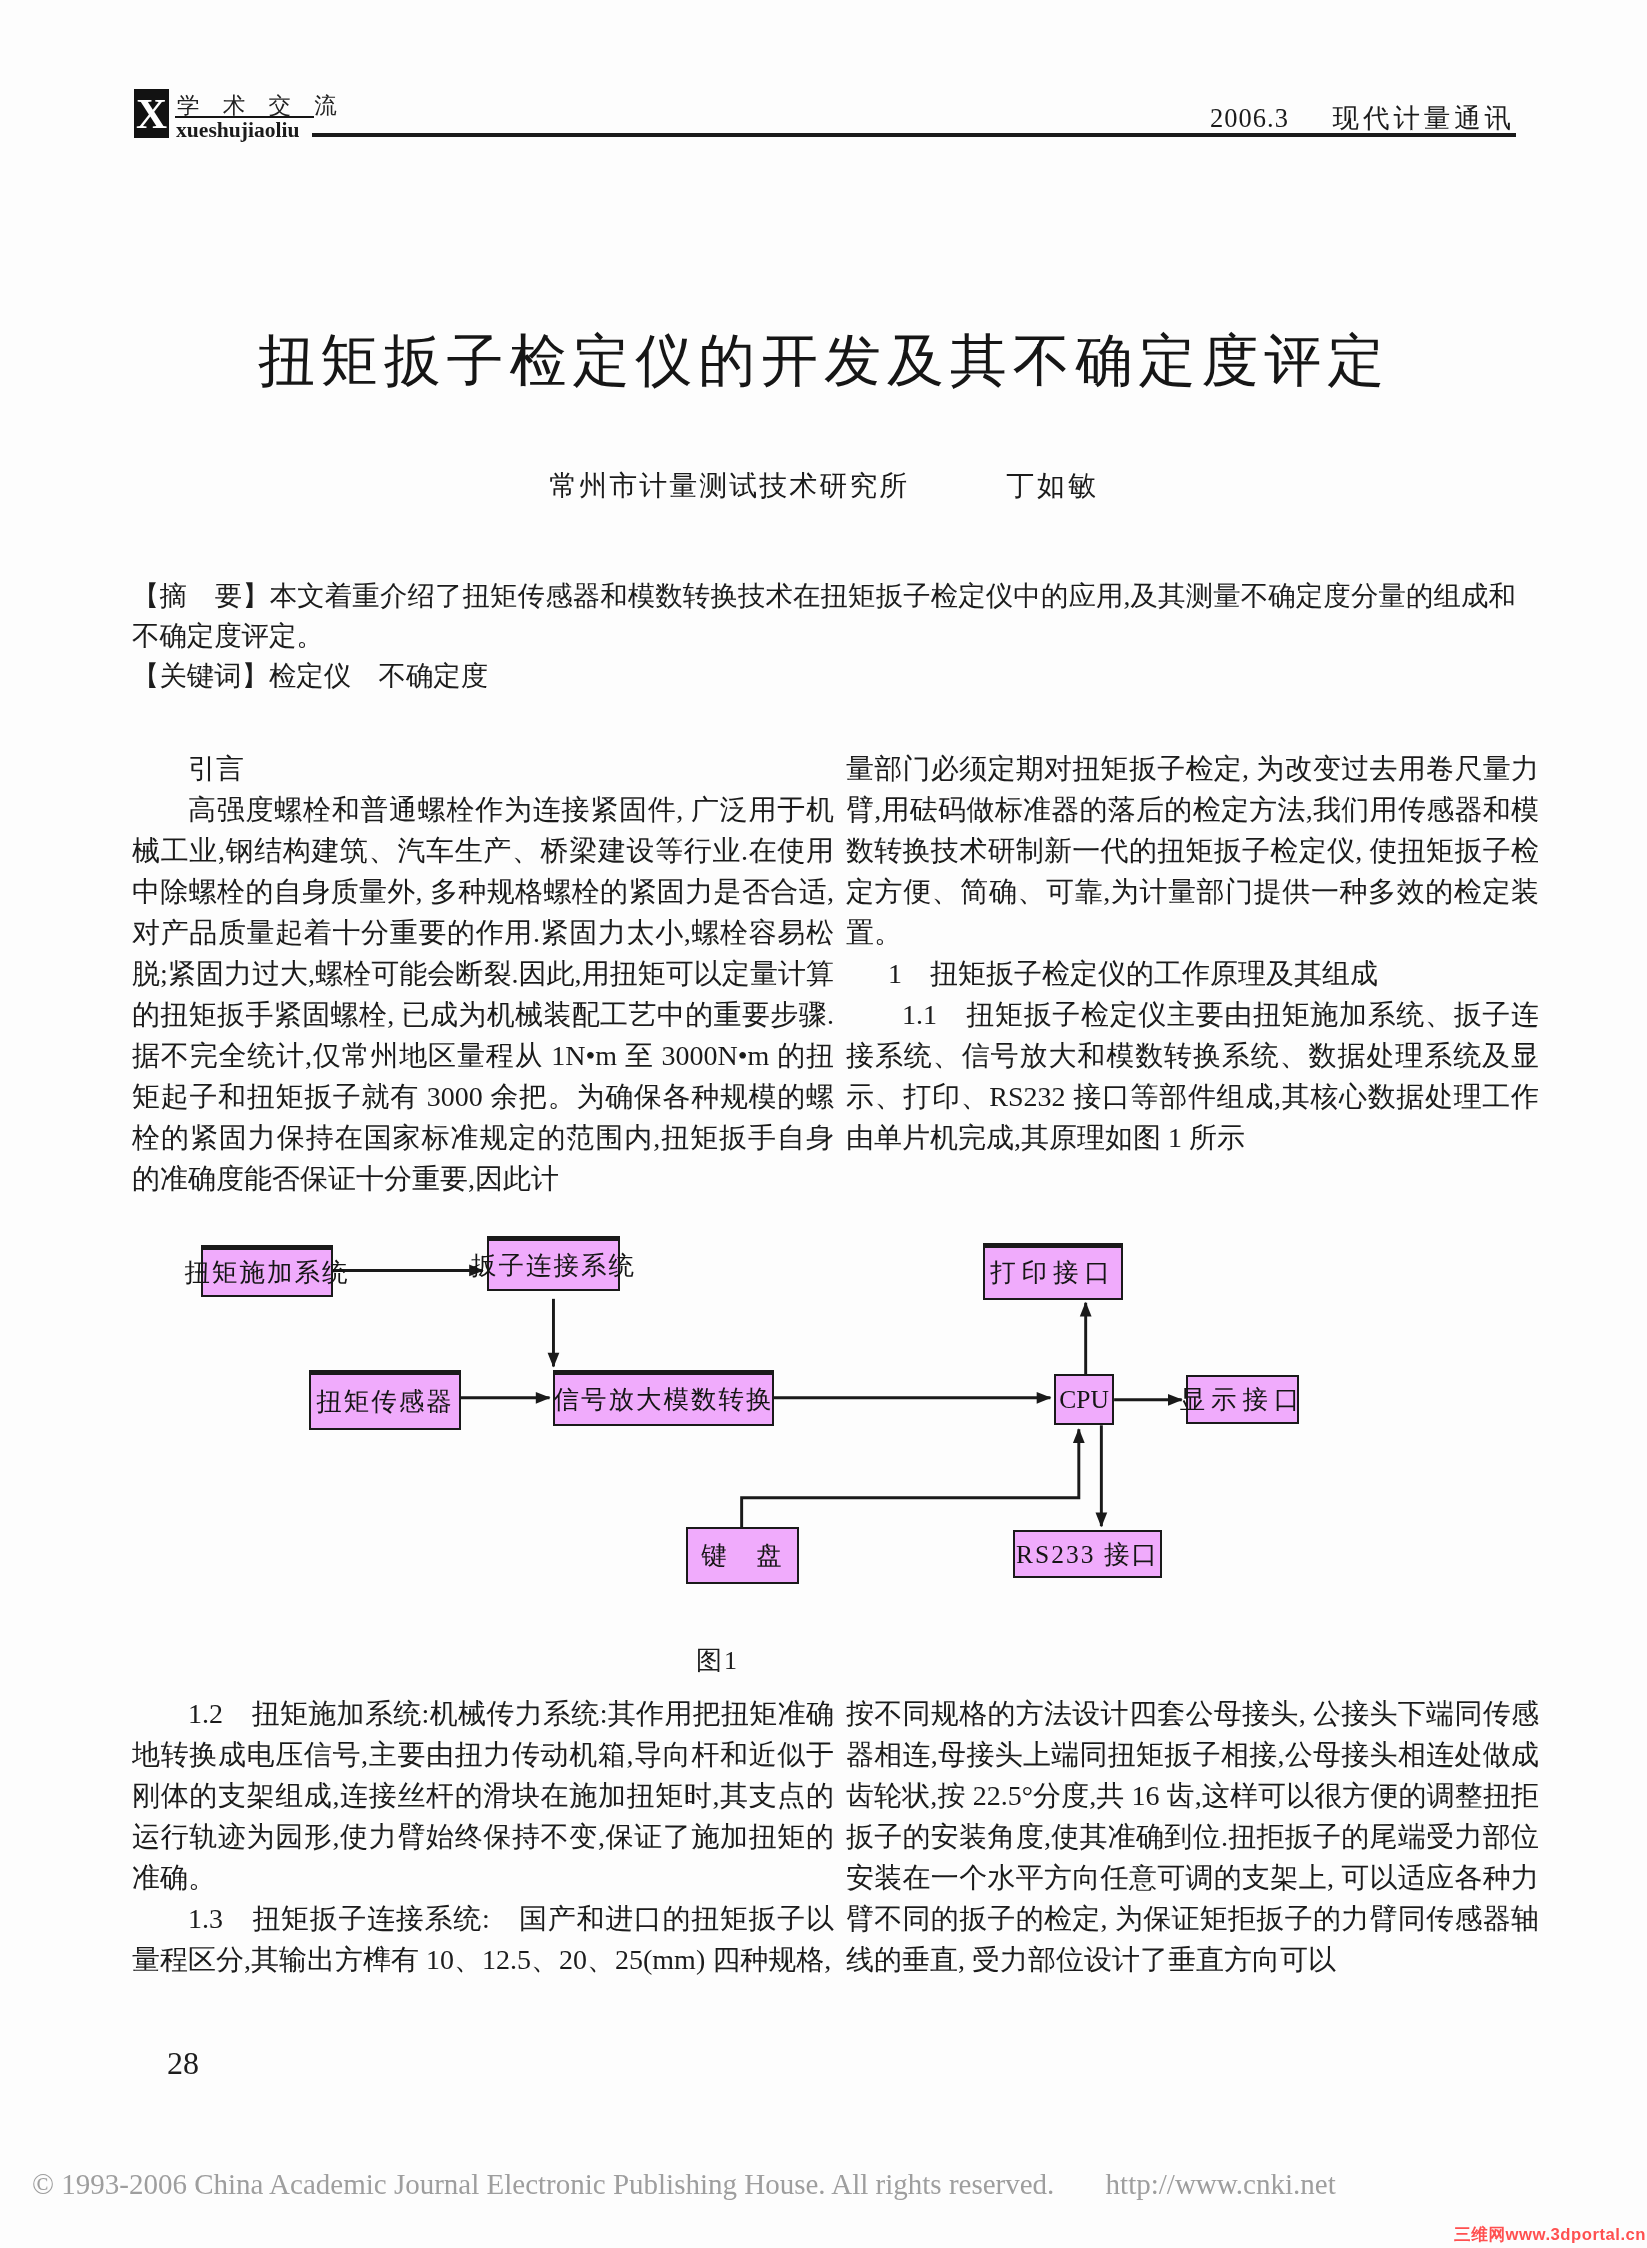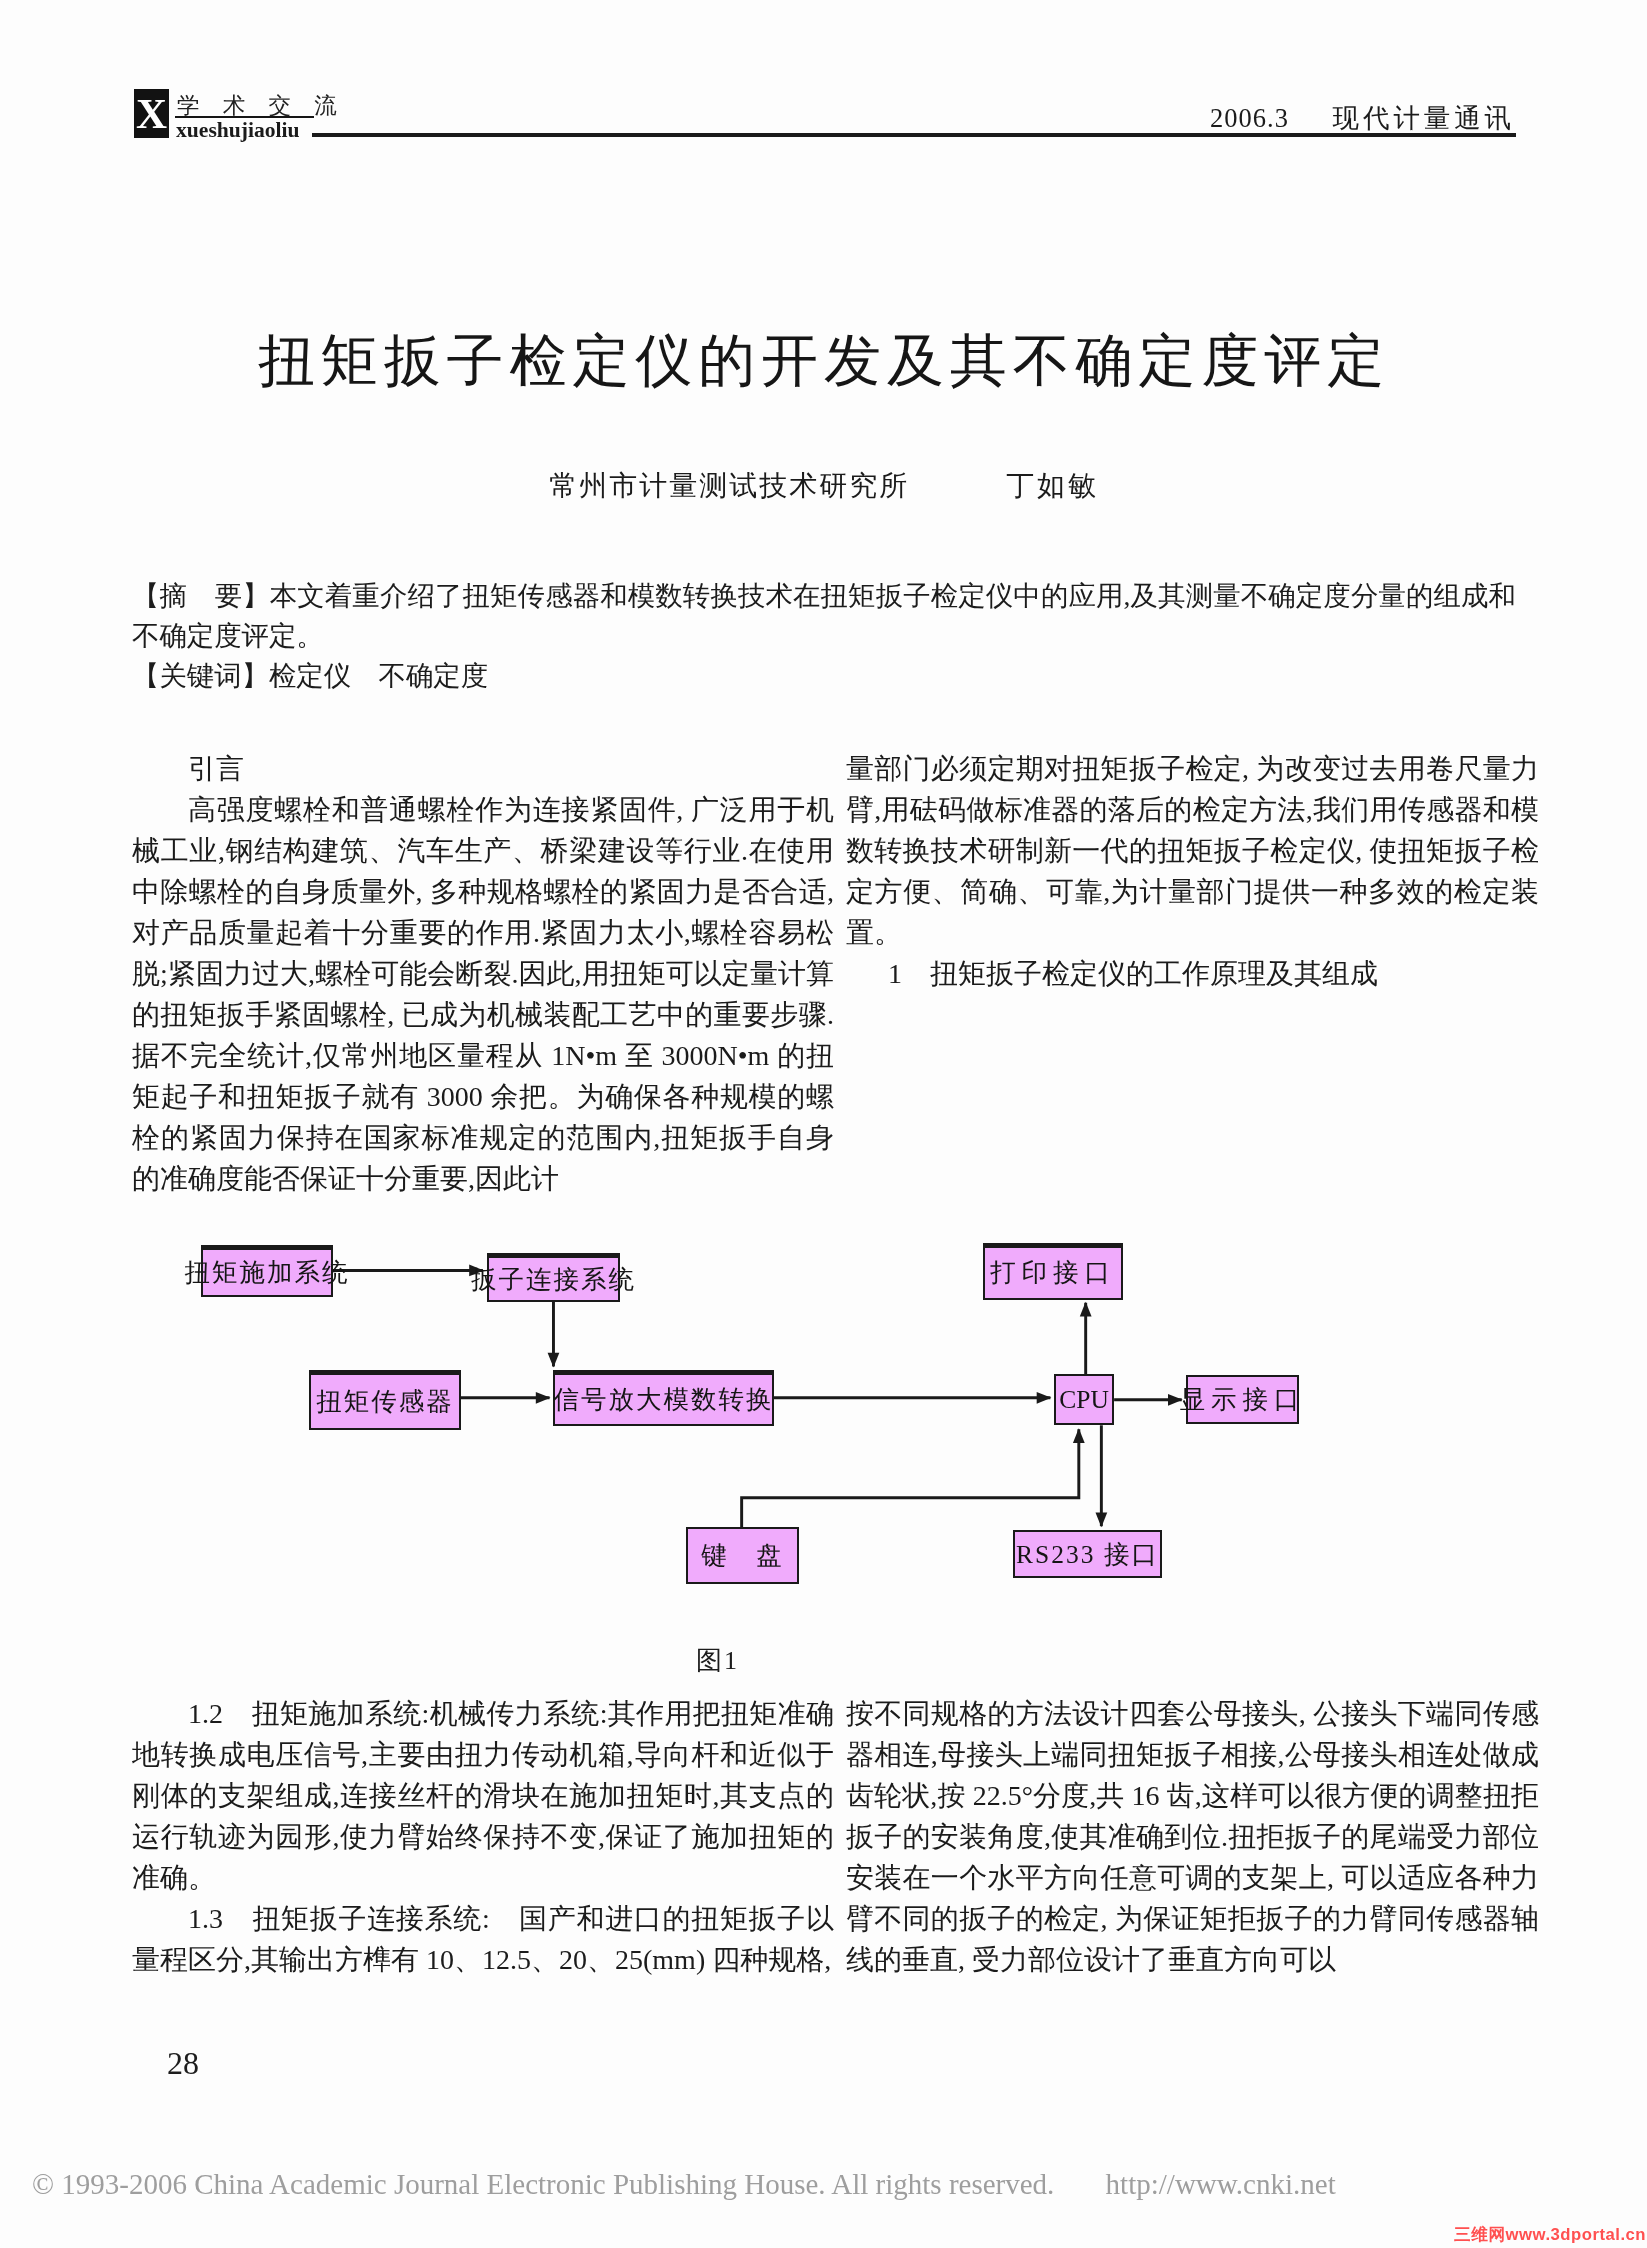--- a/index.html
+++ b/index.html
@@ -97,40 +97,41 @@
     <p><span>【关键词】</span><span>检定仪　不确定度</span></p>
   </div>
 
   <div class="col col-left-top">
     <div class="sub-heading">引言</div>
     <p>高强度螺栓和普通螺栓作为连接紧固件, 广泛用于机械工业,钢结构建筑、汽车生产、桥梁建设等行业.在使用中除螺栓的自身质量外, 多种规格螺栓的紧固力是否合适,对产品质量起着十分重要的作用.紧固力太小,螺栓容易松脱;紧固力过大,螺栓可能会断裂.因此,用扭矩可以定量计算的扭矩扳手紧固螺栓, 已成为机械装配工艺中的重要步骤.据不完全统计,仅常州地区量程从 1N•m 至 3000N•m 的扭矩起子和扭矩扳子就有 3000 余把。为确保各种规模的螺栓的紧固力保持在国家标准规定的范围内,扭矩扳手自身的准确度能否保证十分重要,因此计</p>
   </div>
   <div class="col col-right-top">
     <p class="noindent">量部门必须定期对扭矩扳子检定, 为改变过去用卷尺量力臂,用砝码做标准器的落后的检定方法,我们用传感器和模数转换技术研制新一代的扭矩扳子检定仪, 使扭矩扳子检定方便、简确、可靠,为计量部门提供一种多效的检定装置。</p>
     <p class="ind15">1　扭矩扳子检定仪的工作原理及其组成</p>
+    <p>1.1　扭矩扳子检定仪主要由扭矩施加系统、扳子连接系统、信号放大和模数转换系统、数据处理系统及显示、打印、RS232 接口等部件组成,其核心数据处理工作由单片机完成,其原理如图 1 所示</p>
   </div>
 
   <div class="figure">
     <svg class="fig-arrows" width="1382" height="461" viewBox="0 0 1410 470">
       <defs>
         <marker id="ah" markerWidth="18" markerHeight="14" refX="15" refY="7" orient="auto" markerUnits="userSpaceOnUse">
           <path d="M1,1 L16,7 L1,13 Z" fill="#1a1a1a"></path>
         </marker>
       </defs>
       <line x1="205" y1="38" x2="358" y2="38" stroke="#1a1a1a" stroke-width="3" marker-end="url(#ah)"></line>
       <line x1="430" y1="67" x2="430" y2="136" stroke="#1a1a1a" stroke-width="3" marker-end="url(#ah)"></line>
       <line x1="320" y1="168" x2="426" y2="168" stroke="#1a1a1a" stroke-width="3" marker-end="url(#ah)"></line>
       <line x1="655" y1="168" x2="937" y2="168" stroke="#1a1a1a" stroke-width="3" marker-end="url(#ah)"></line>
       <line x1="1002" y1="170" x2="1071" y2="170" stroke="#1a1a1a" stroke-width="3" marker-end="url(#ah)"></line>
       <line x1="973" y1="144" x2="973" y2="71" stroke="#1a1a1a" stroke-width="3" marker-end="url(#ah)"></line>
       <polyline points="622,300 622,270 966,270 966,200" fill="none" stroke="#1a1a1a" stroke-width="3" marker-end="url(#ah)"></polyline>
       <line x1="989" y1="196" x2="989" y2="299" stroke="#1a1a1a" stroke-width="3" marker-end="url(#ah)"></line>
     </svg>
     <div class="fig-box tt" style="left:69px;top:11.8px;width:132px;height:52px;">扭矩施加系统</div>
-    <div class="fig-box tt" style="left:355px;top:20px;width:133px;height:49px;">扳子连接系统</div>
+    <div class="fig-box tt" style="left:355px;top:3px;width:133px;height:55px;">扳子连接系统</div>
     <div class="fig-box tt sp" style="left:851px;top:9.8px;width:140px;height:57px;">打印接口</div>
     <div class="fig-box tt" style="left:162px;top:137px;width:152px;height:60px;margin-left:15px;">扭矩传感器</div>
     <div class="fig-box tt" style="left:421px;top:137px;width:221px;height:56px;">信号放大模数转换</div>
     <div class="fig-box" style="left:922px;top:141px;width:60px;height:51px;letter-spacing:0;">CPU</div>
     <div class="fig-box sp" style="left:1054px;top:142px;width:113px;height:49px;">显示接口</div>
     <div class="fig-box" style="left:554px;top:294px;width:113px;height:57px;">键　盘</div>
     <div class="fig-box" style="left:881px;top:297px;width:149px;height:48px;">RS233 接口</div>
     <div class="fig-caption">图1</div>
   </div>
 

